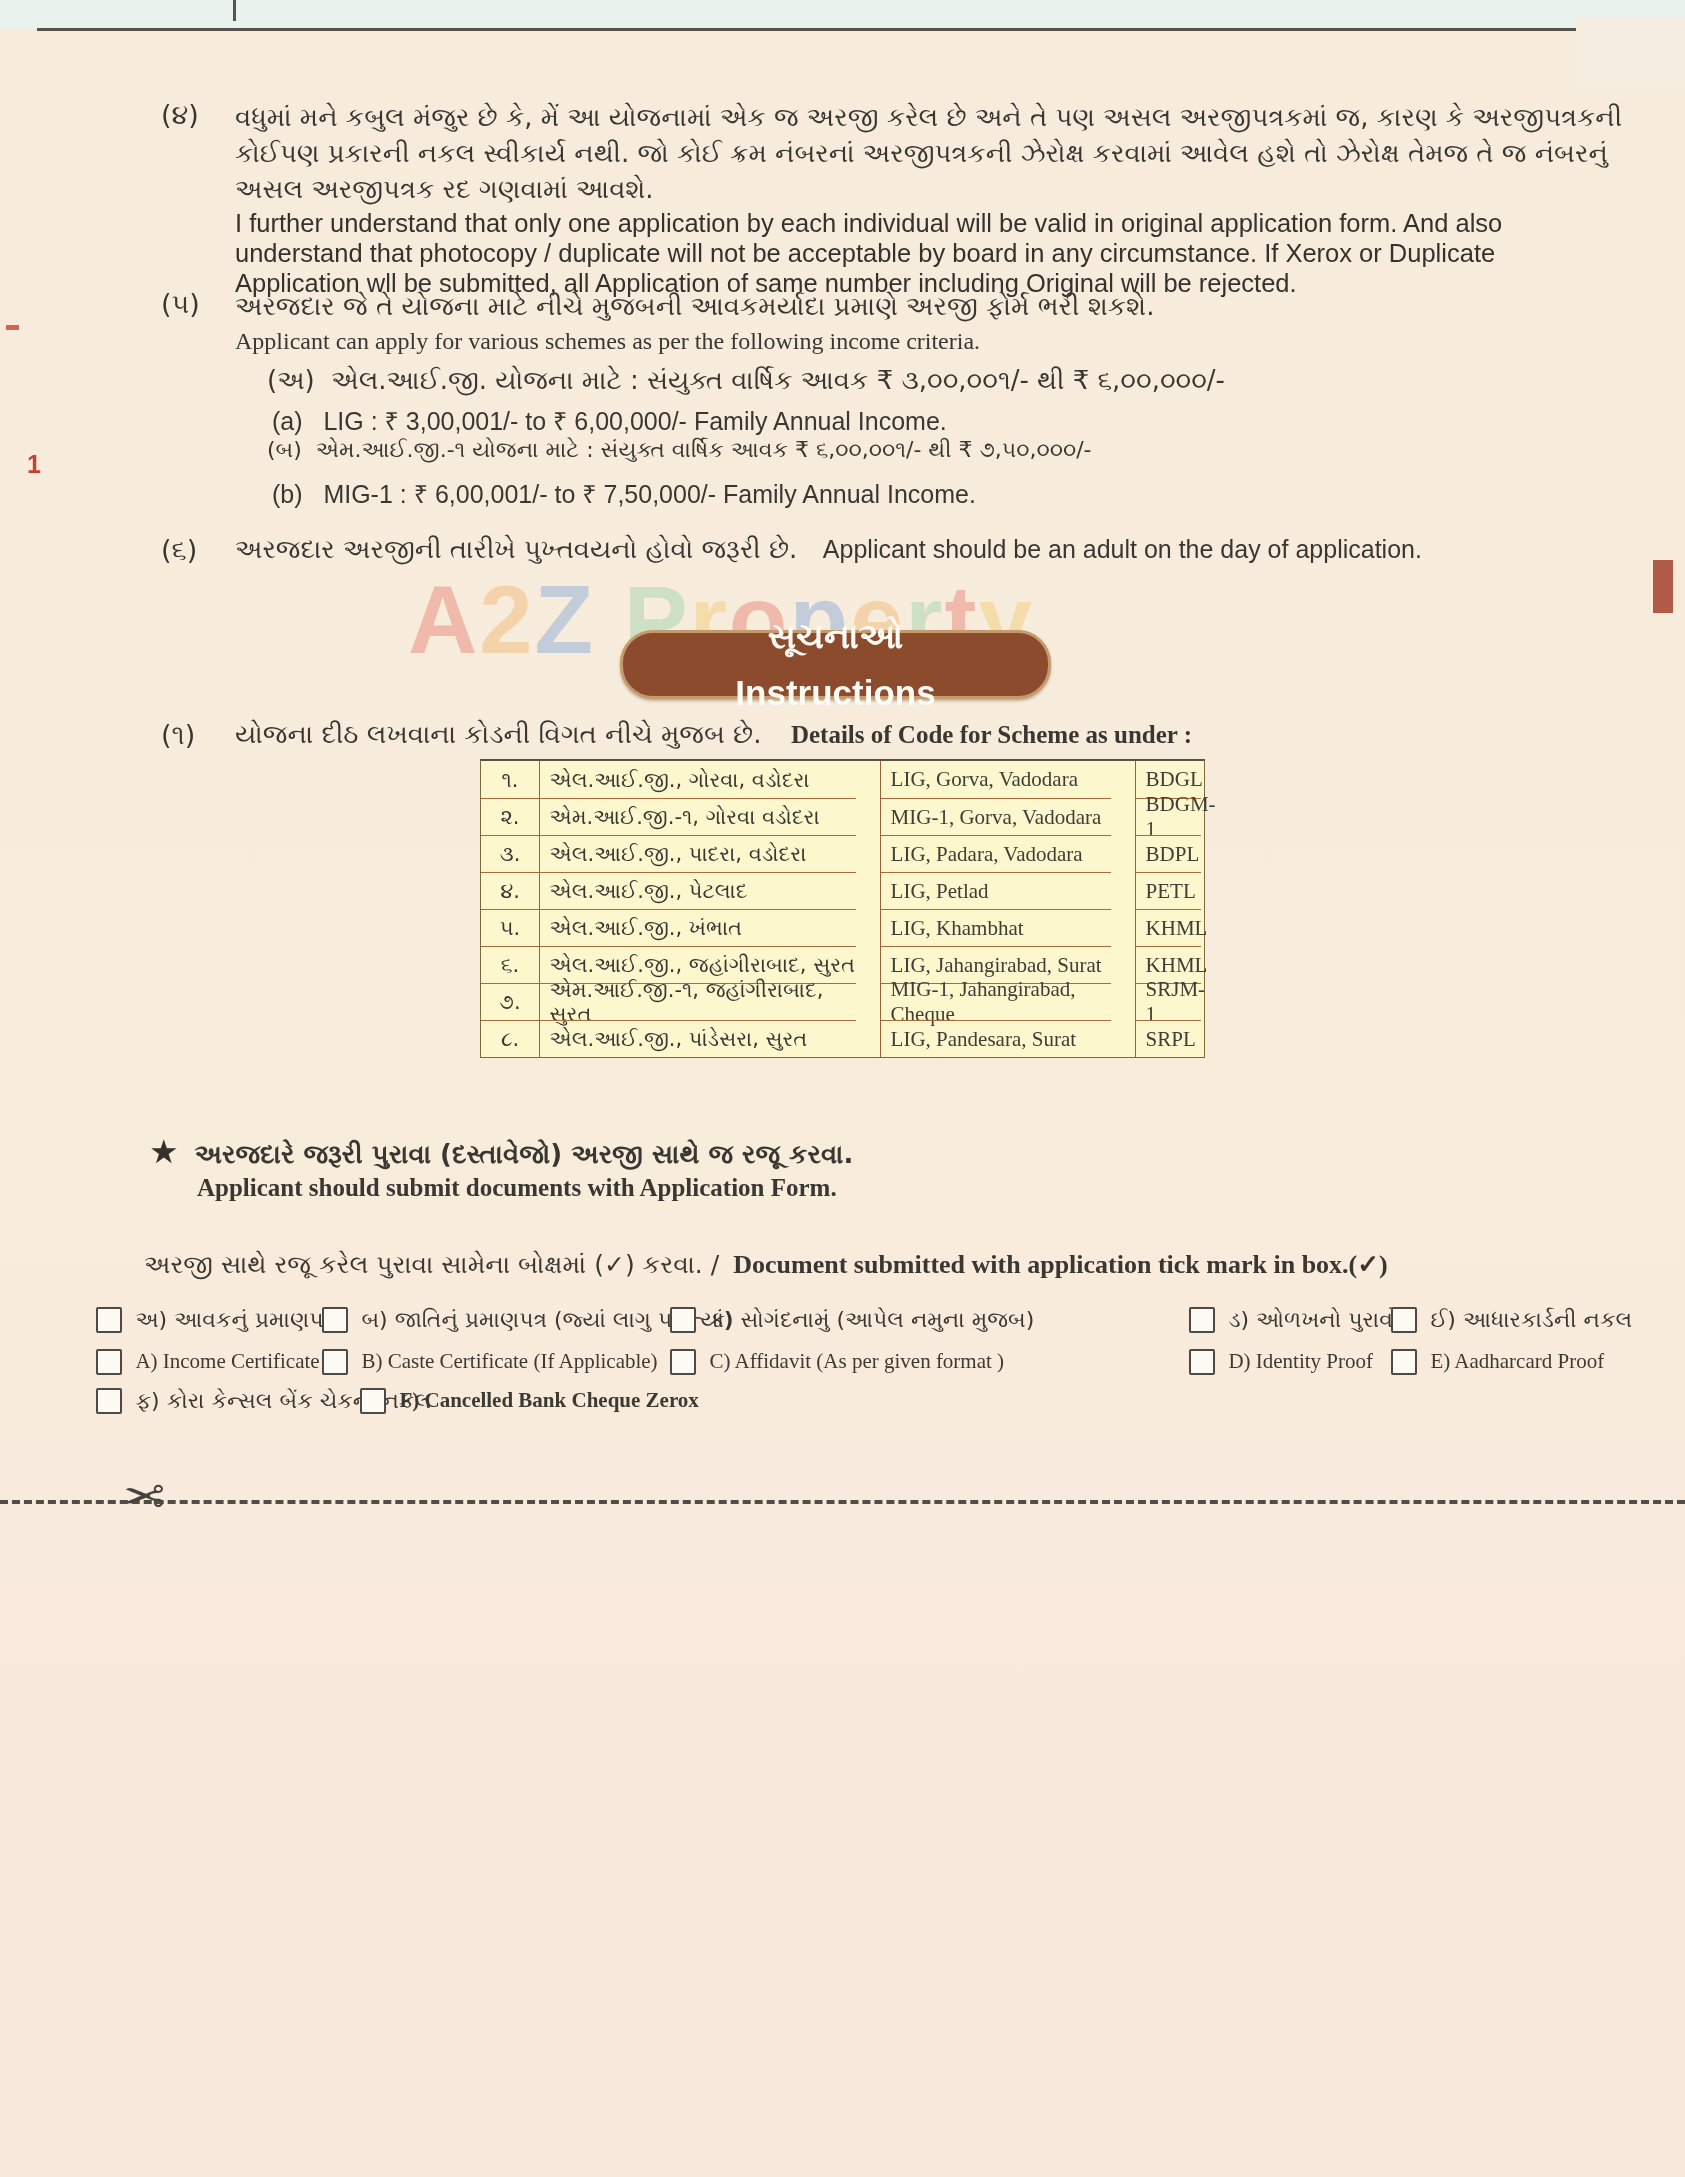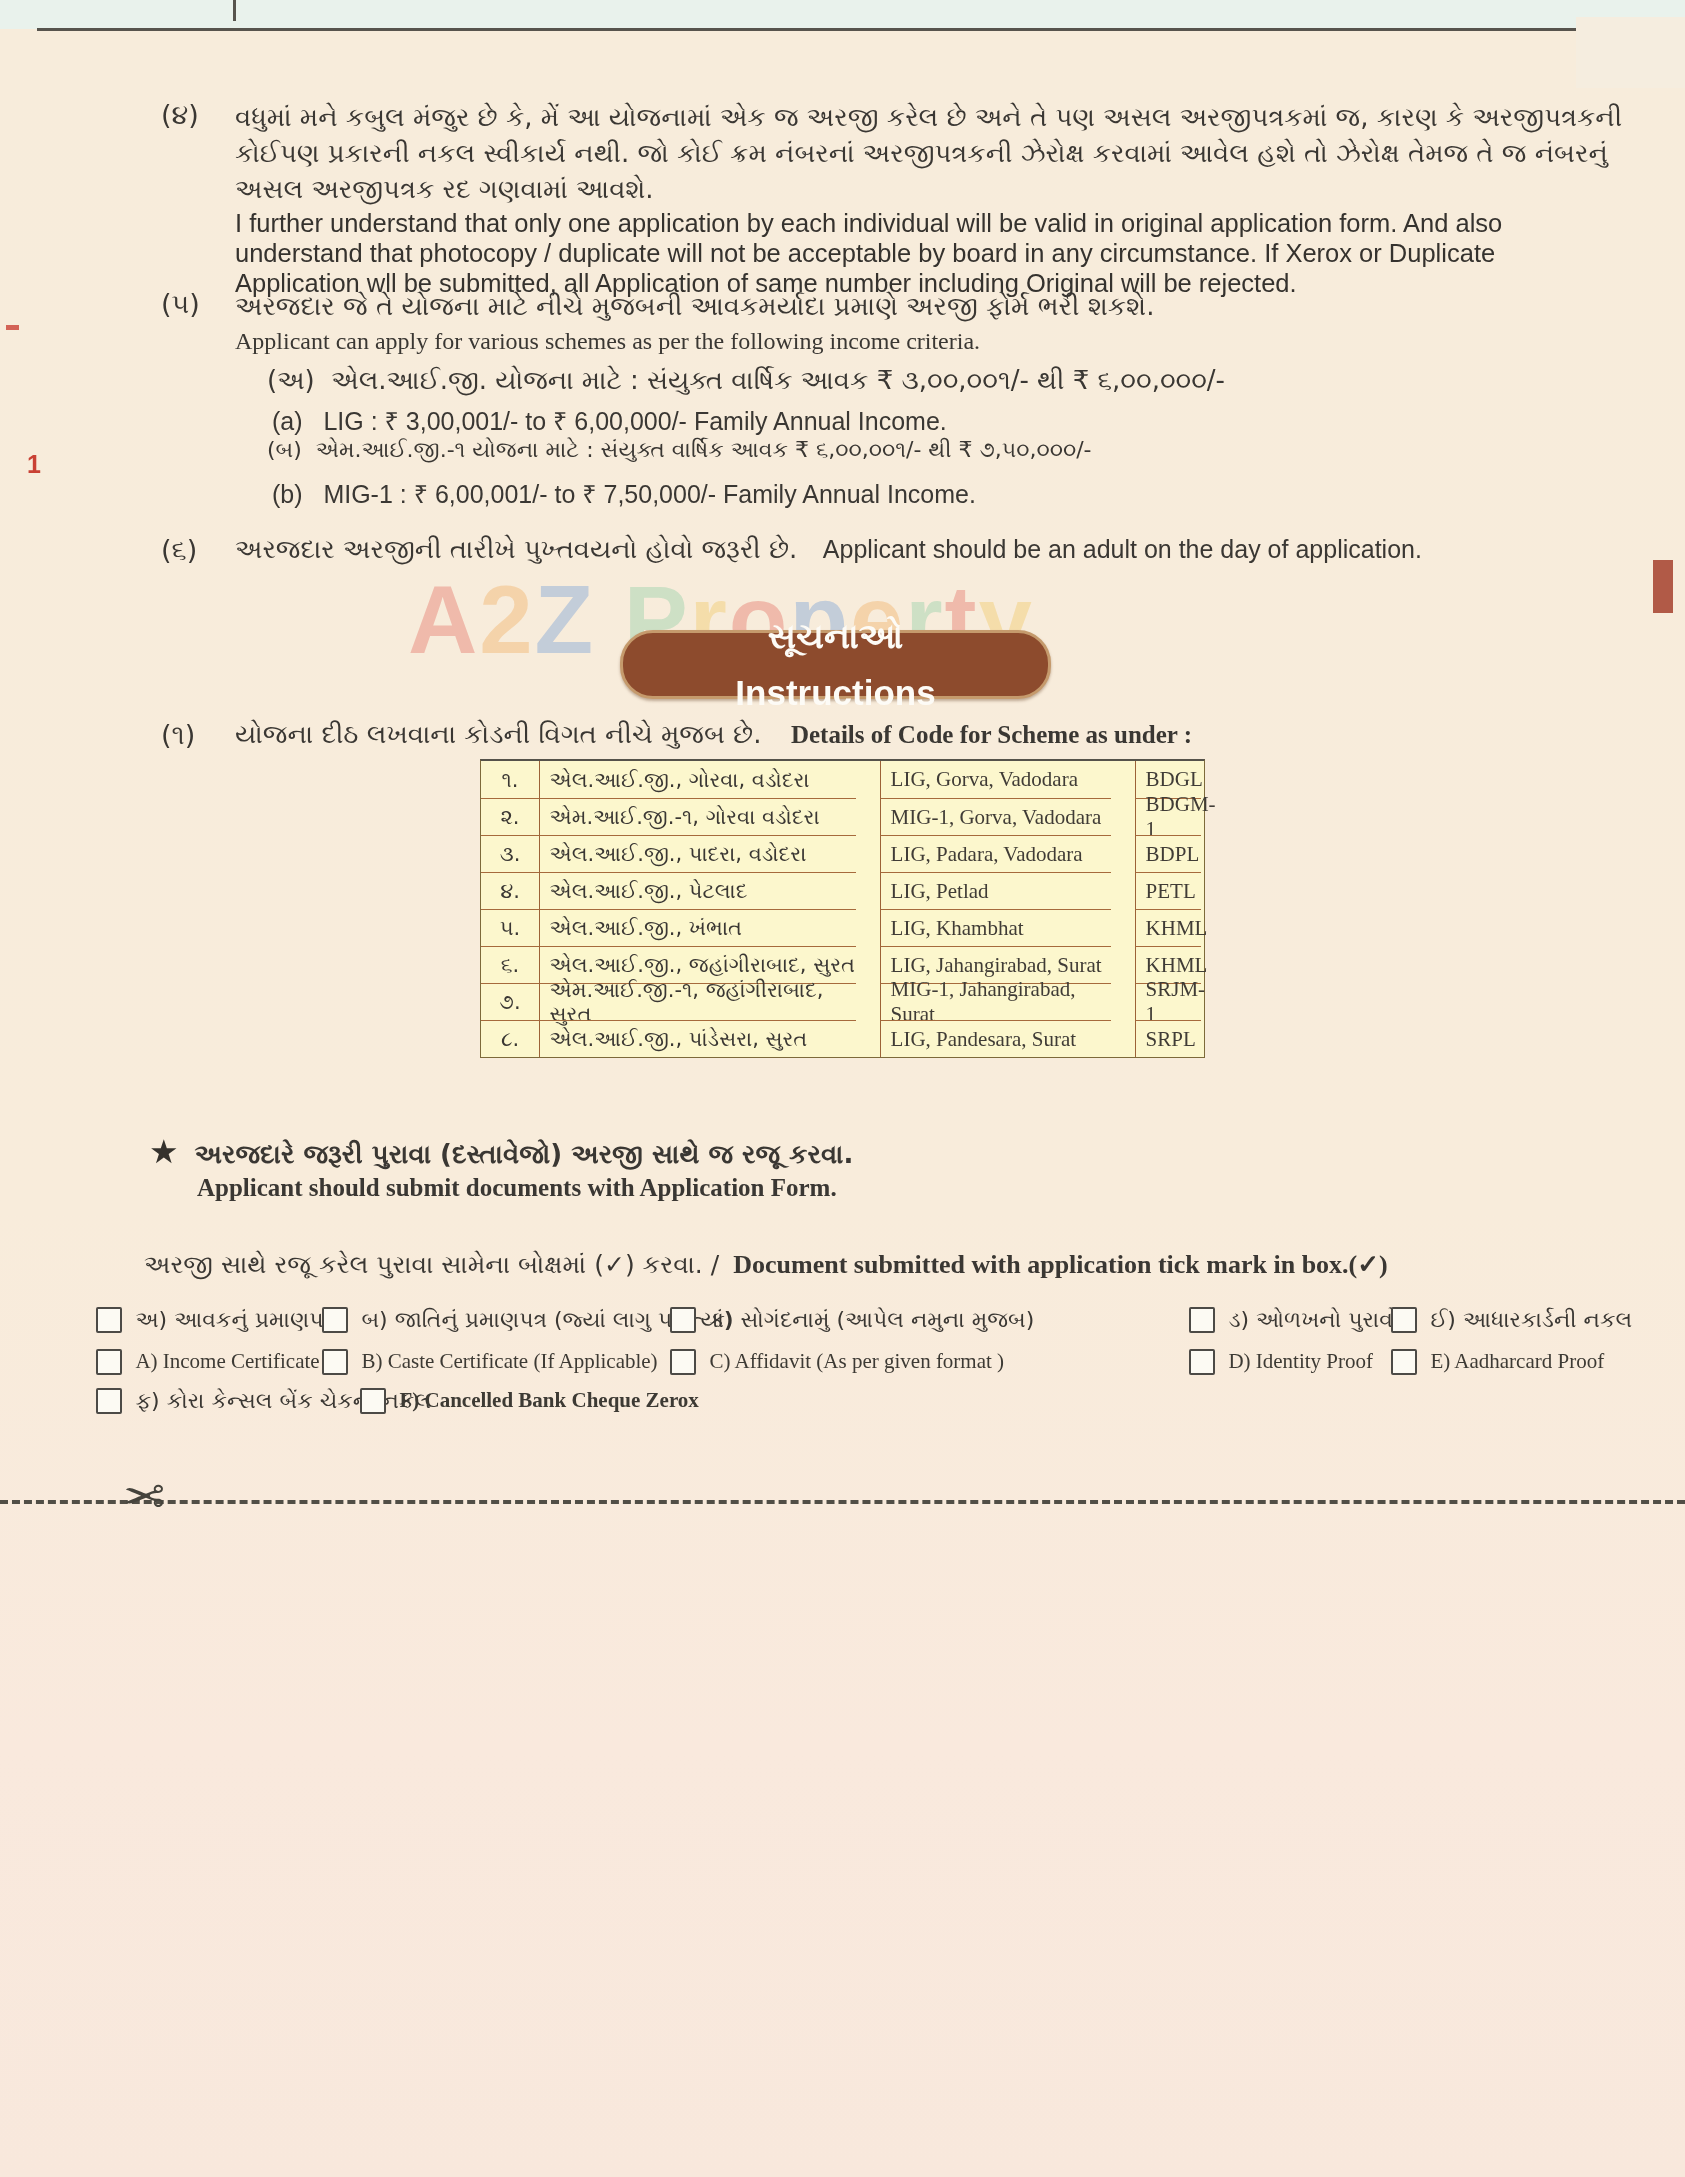--- a/index.html
+++ b/index.html
@@ -141,21 +141,21 @@
     <div class="cell en-serif rowline">LIG, Khambhat</div>
     <div class="cell en-serif rowline">KHML</div>
 
     <div class="cell first gj rowline">૬.</div>
     <div class="cell gj rowline">એલ.આઈ.જી., જહાંગીરાબાદ, સુરત</div>
     <div class="cell en-serif rowline">LIG, Jahangirabad, Surat</div>
     <div class="cell en-serif rowline">KHML</div>
 
     <div class="cell first gj rowline">૭.</div>
     <div class="cell gj rowline">એમ.આઈ.જી.-૧, જહાંગીરાબાદ, સુરત</div>
-    <div class="cell en-serif rowline">MIG-1, Jahangirabad, Surat</div>
+    <div class="cell en-serif rowline">MIG-1, Jahangirabad, Cheque</div>
     <div class="cell en-serif rowline">SRJM-1</div>
 
     <div class="cell first gj rowline">૮.</div>
     <div class="cell gj rowline">એલ.આઈ.જી., પાંડેસરા, સુરત</div>
     <div class="cell en-serif rowline">LIG, Pandesara, Surat</div>
     <div class="cell en-serif rowline">SRPL</div>
   </div>
 
   <div class="abs nowrap" style="left:149px;top:1132px;">
     <span class="star">★</span>

